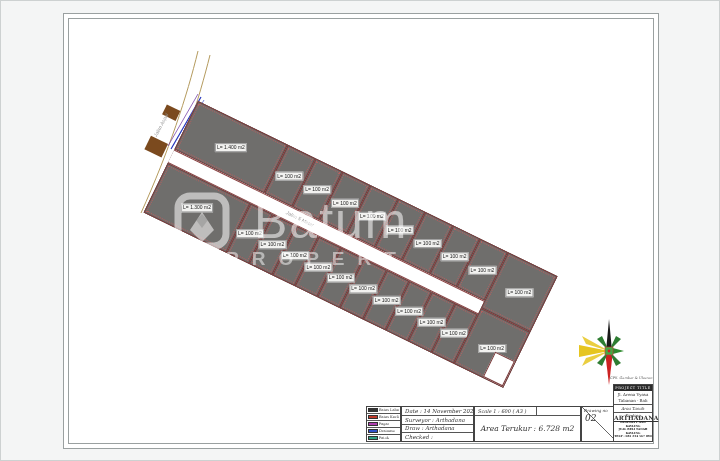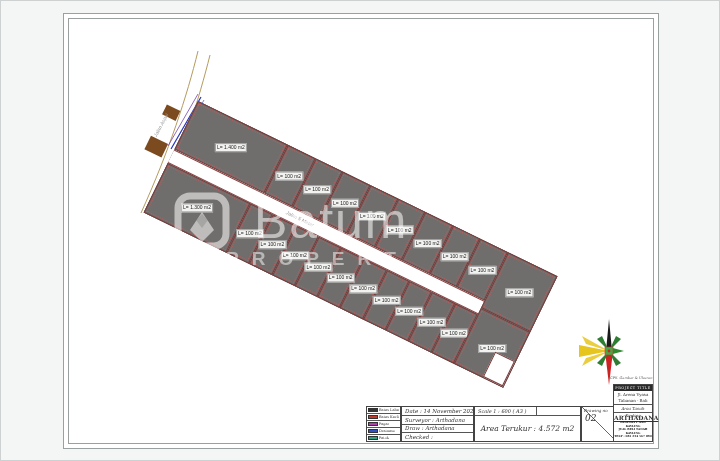--- a/index.html
+++ b/index.html
@@ -248,21 +248,21 @@
     <div class="info-row">Date : 14 November 2023</div>
     <div class="info-row">Surveyor :  Arthadana</div>
     <div class="info-row">Draw :  Arthadana</div>
     <div class="info-row">Checked :</div>
   </div>
 
   <div class="tb scale-table">
     <div class="scale-row">
       <div class="scale-cell">Scale 1 : 600 ( A3 )</div>
     </div>
-    <div class="area-cell">Area Terukur : 4.572 m2</div>
+    <div class="area-cell">Area Terukur : 6.728 m2</div>
   </div>
 
   <div class="tb drawing-table">
     <div class="drawing-label">Drawing no</div>
     <div class="drawing-no">02</div>
   </div>
 
   <div class="tb company-note">CPS. Gambar &amp; Ukuran</div>
 
   <div class="tb company-table">

